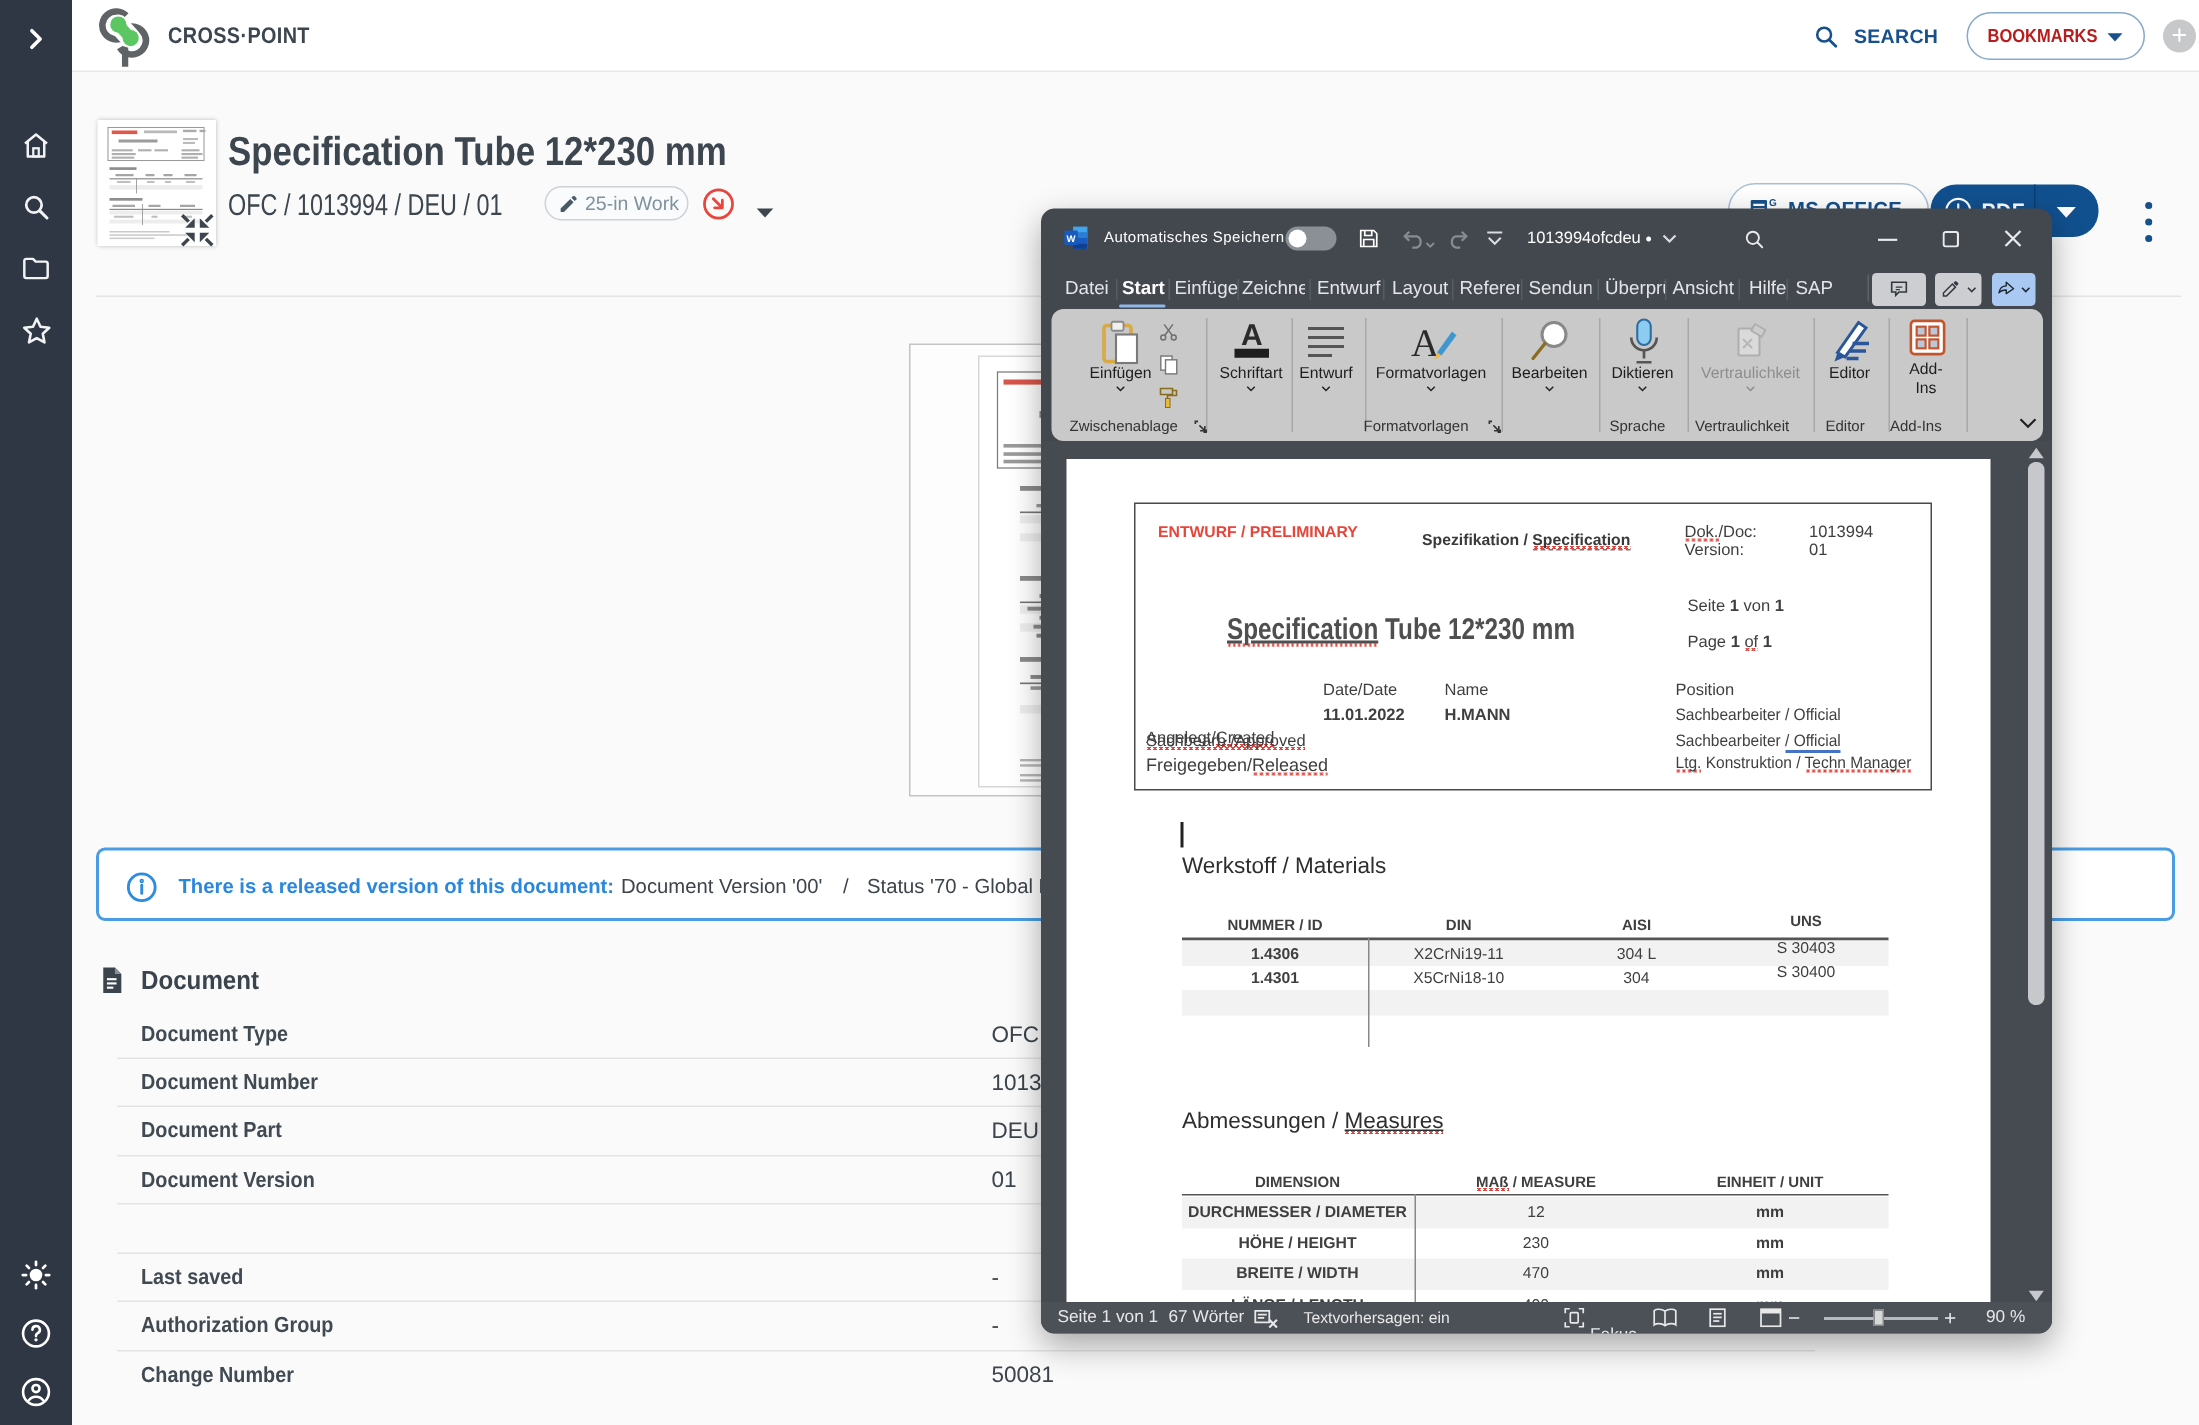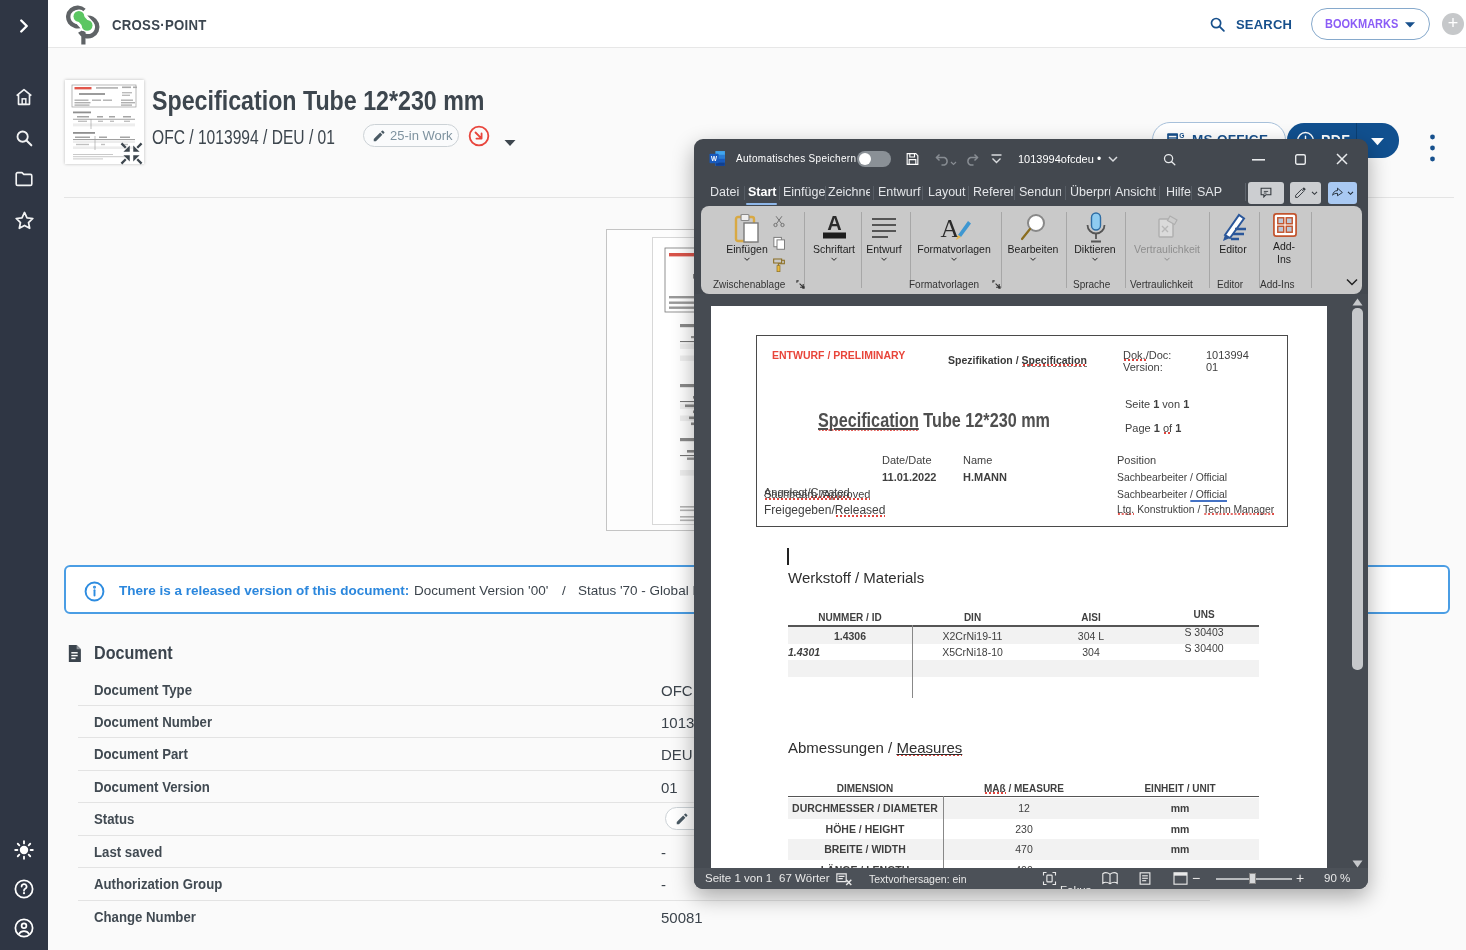--- a/index.html
+++ b/index.html
@@ -9,21 +9,21 @@
   #stage { position:absolute; left:0; top:0; width:1466px; height:950px; overflow:hidden; }
 
   
   #sidebar { left:0; top:0; width:48px; height:950px; background:#2f3644; z-index:30; }
   #sidebar svg { position:absolute; left:13px; }
 
   
   #topbar { left:48px; top:0; width:1418px; height:48px; background:#fff; border-bottom:1px solid #e7e7e7; z-index:20; }
   #brand { position:absolute; left:64px; top:24px; transform:translateY(-50%) scaleX(0.88); transform-origin:0 50%; font-size:15px; font-weight:bold; color:#3c4650; letter-spacing:0.3px; white-space:nowrap; }
   #searchlbl { position:absolute; left:1188px; top:24px; transform:translateY(-50%); font-size:13px; font-weight:bold; color:#17508c; letter-spacing:0.2px; }
-  #bookmarks { position:absolute; left:1263px; top:8px; width:119px; height:32px; border:1px solid #86a9cc; border-radius:16px; color:#8b5cf6; font-size:12.5px; font-weight:bold; line-height:30px; background:#fff; }
+  #bookmarks { position:absolute; left:1263px; top:8px; width:119px; height:32px; border:1px solid #86a9cc; border-radius:16px; color:#b91c1c; font-size:12.5px; font-weight:bold; line-height:30px; background:#fff; }
   #bookmarks .bt { display:inline-block; transform:scaleX(0.88); transform-origin:0 50%; margin-left:13px; }
   #pluscircle { position:absolute; left:1394px; top:13px; width:22px; height:22px; border-radius:50%; background:#c6c8ca; color:#fff; text-align:center; font-size:18px; line-height:21px; font-weight:400; }
 
   
   #thumb { left:65px; top:80px; width:79px; height:84px; background:#fff; box-shadow:0 0 3px rgba(0,0,0,0.25); }
   #dtitle { left:152px; top:86px; font-size:27px; font-weight:bold; color:#3d464e; transform:scaleX(0.86); transform-origin:0 0; white-space:nowrap; }
   #dsub { left:152px; top:126px; font-size:20px; color:#3d464e; transform:scaleX(0.78); transform-origin:0 0; white-space:nowrap; }
   .chip { border:1px solid #ccd2d6; border-radius:12px; background:#fafbfc; color:#7e929f; font-size:13px; display:flex; align-items:center; }
   #chip1 { left:363px; top:124px; width:96px; height:23px; padding-left:8px; }
   #redic { left:468px; top:125px; width:22px; height:22px; }
@@ -356,30 +356,20 @@
   <div class="drow" style="top:737px;">
       <span class="lab">Document Part</span>
       <span class="val">DEU</span>
     </div>
   <div class="dline" style="top:770px;"></div>
   <div class="drow" style="top:770px;">
       <span class="lab">Document Version</span>
       <span class="val">01</span>
     </div>
   <div class="dline" style="top:802px;"></div>
-  <div class="drow" style="top:802px;">
-      <span class="lab">Status</span>
-    <div class="chip" style="position:absolute; left:587px; top:5px; width:96px; height:23px; padding-left:9px; background:#fff;">
-      <svg width="14" height="14" viewBox="0 0 24 24">
-          <path d="M3 17.2 V21 h3.8 L17.8 10 14 6.2 Z" fill="#4a5a64"></path>
-          <path d="M15.3 4.9 l1.9-1.9 a1.3 1.3 0 0 1 1.8 0 l2 2 a1.3 1.3 0 0 1 0 1.8 l-1.9 1.9 Z" fill="#4a5a64"></path>
-        </svg>
-      <span style="margin-left:7px;">25-in Work</span>
-    </div>
-  </div>
   <div class="dline" style="top:835px;"></div>
   <div class="drow" style="top:835px;">
       <span class="lab">Last saved</span>
       <span class="val">-</span>
     </div>
   <div class="dline" style="top:867px;"></div>
   <div class="drow" style="top:867px;">
       <span class="lab">Authorization Group</span>
       <span class="val">-</span>
     </div>
@@ -650,21 +640,21 @@
         <div class="abs" style="left:77px; top:319px; width:471px; height:1.5px; background:#555;"></div>
         <div class="abs" style="left:77px; top:321px; width:471px; height:16.5px; background:#f2f2f2;"></div>
         <div class="abs" style="left:77px; top:354px; width:471px; height:16.5px; background:#f2f2f2;"></div>
         <div class="abs" style="left:77px; top:324px; width:471px; font-size:10.5px;">
           <span class="abs" style="left:0; width:124px; text-align:center; font-weight:bold;">1.4306</span>
             <span class="abs" style="left:124px; width:121px; text-align:center;">X2CrNi19-11</span>
             <span class="abs" style="left:245px; width:116px; text-align:center;">304 L</span>
             <span class="abs" style="left:361px; width:110px; text-align:center; top:-4px;">S 30403</span>
         </div>
         <div class="abs" style="left:77px; top:340px; width:471px; font-size:10.5px;">
-          <span class="abs" style="left:0; width:124px; font-weight:bold;font-style:italic;">1.4301</span>
+          <span class="abs" style="left:0; width:124px; text-align:center; font-weight:bold;">1.4301</span>
             <span class="abs" style="left:124px; width:121px; text-align:center;">X5CrNi18-10</span>
             <span class="abs" style="left:245px; width:116px; text-align:center;">304</span>
             <span class="abs" style="left:361px; width:110px; text-align:center; top:-4px;">S 30400</span>
         </div>
         <div class="abs" style="left:201px; top:319px; width:1px; height:73px; background:#888;"></div>
 
         <div class="abs" style="left:77px; top:433px; font-size:15px; color:#2e2e2e;">Abmessungen / <span class="squig" style="text-decoration:underline;">Measures</span></div>
         <div class="abs" style="left:77px; top:477px; width:471px; font-size:10px; font-weight:bold;">
           <span class="abs" style="left:0; width:154px; text-align:center;">DIMENSION</span>
             <span class="abs" style="left:154px; width:164px; text-align:center;"><span class="squig">MAß</span> / MEASURE</span>

